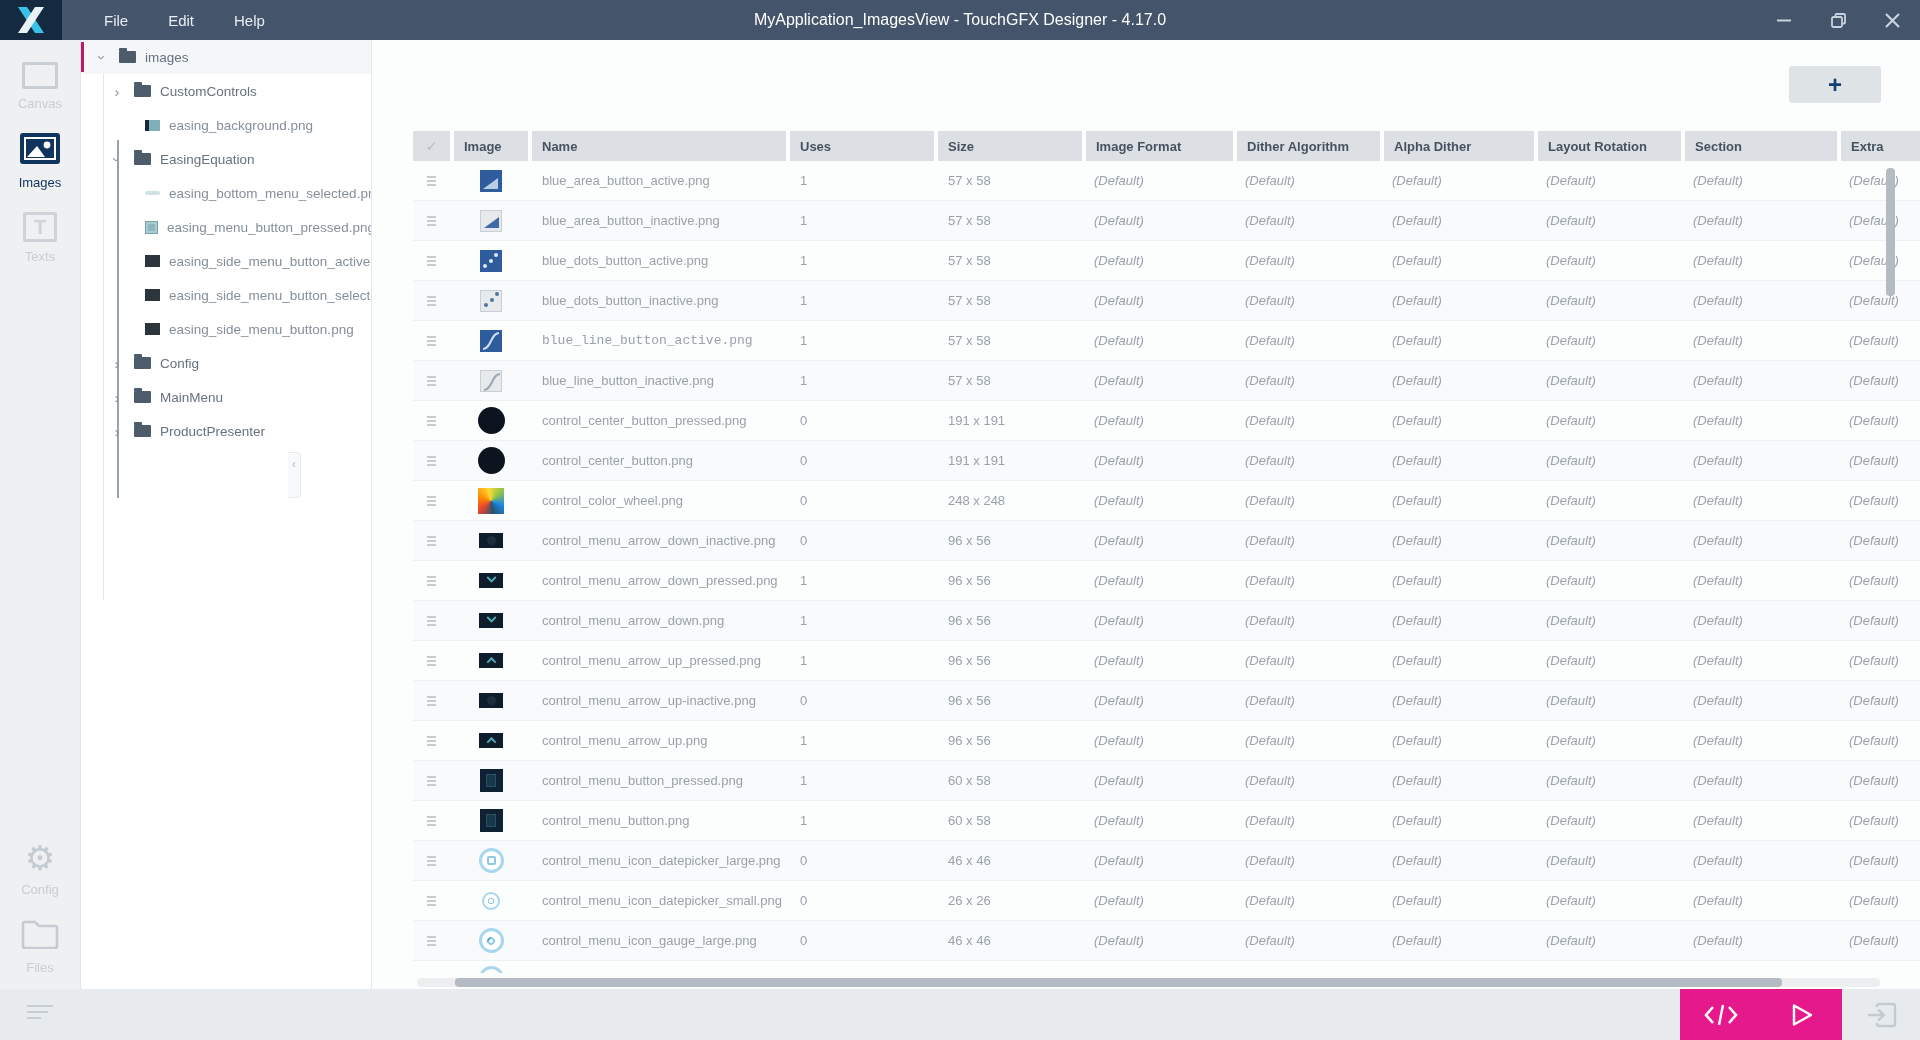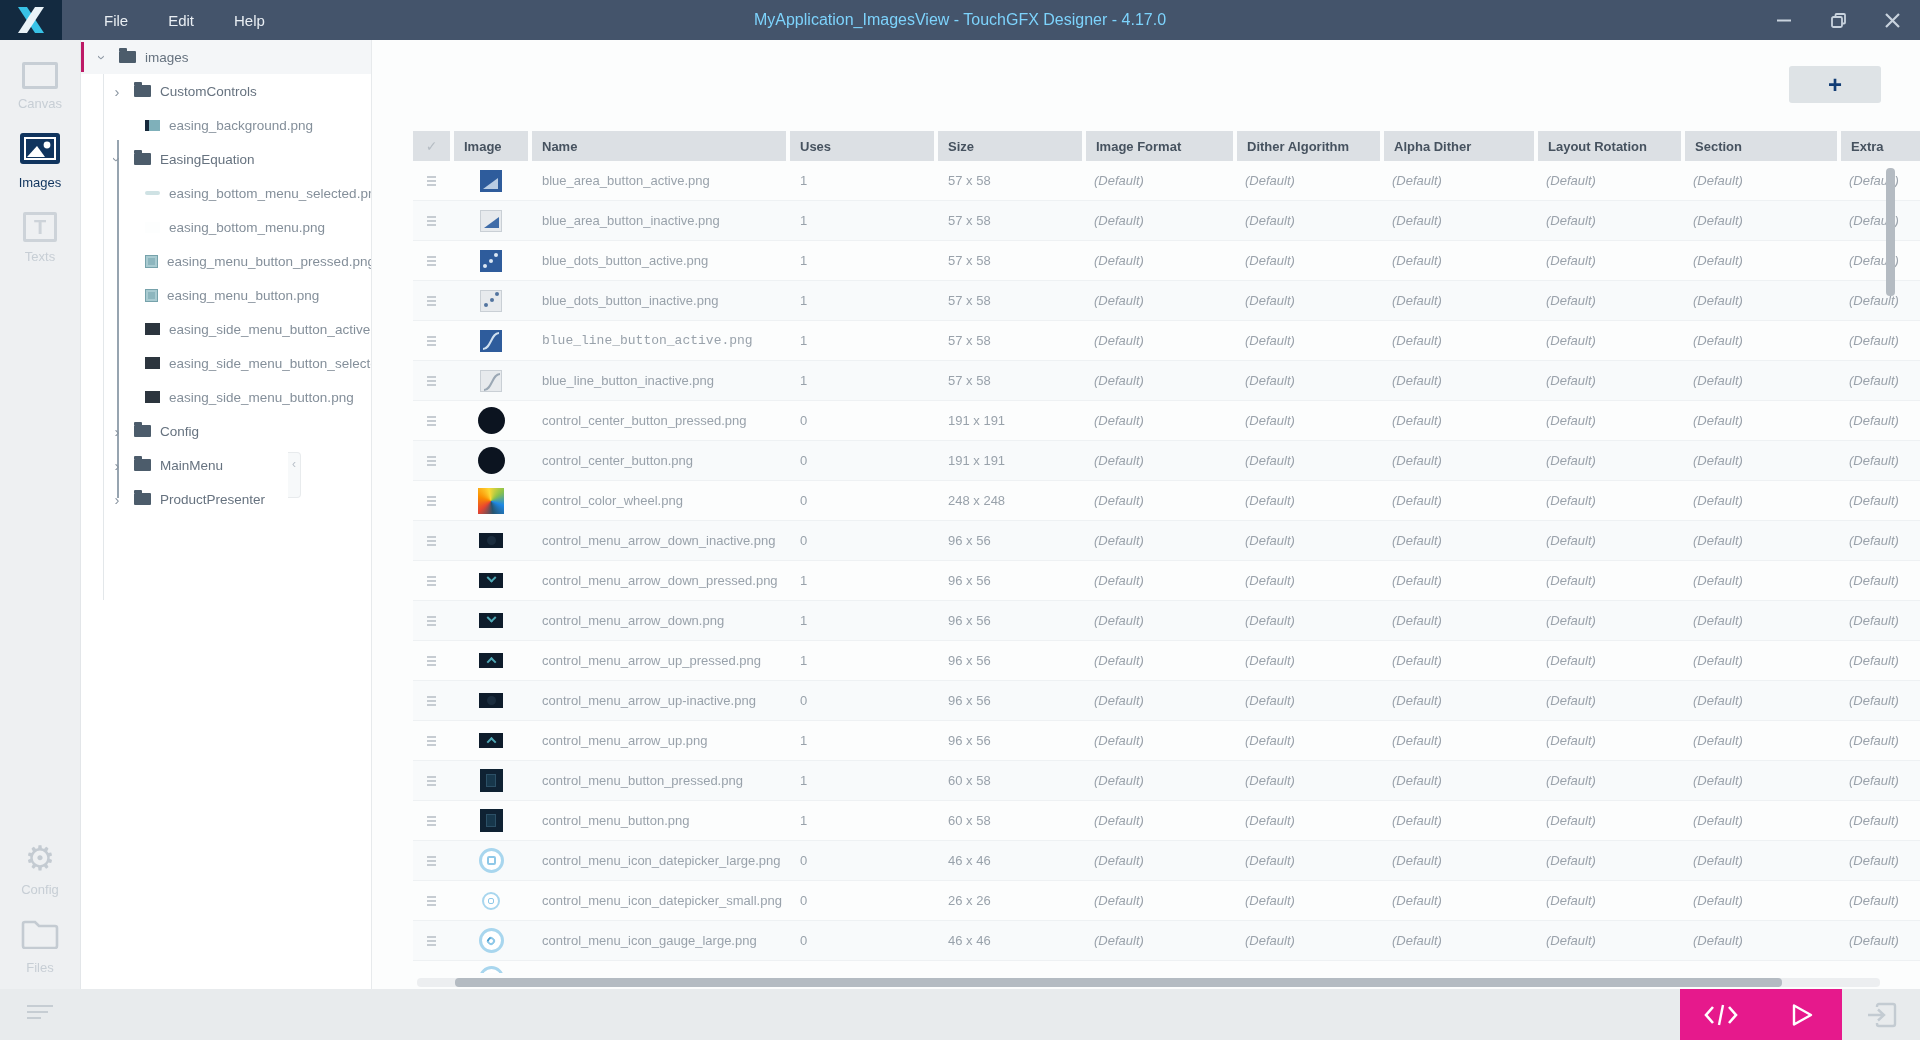--- a/index.html
+++ b/index.html
@@ -7,21 +7,21 @@
     font-family:"Liberation Sans","DejaVu Sans",sans-serif; background:#fcfdfd; }
 
   
   .titlebar { position:absolute; left:0; top:0; width:1920px; height:40px;
     background:#44546b; display:flex; align-items:center; }
   .logo { width:62px; height:40px; background:#132a40; display:flex;
     align-items:center; justify-content:center; flex:0 0 auto; }
   .menus { display:flex; gap:40px; margin-left:42px; }
   .menu-item { color:#e9eef3; font-size:15px; cursor:default; }
   .win-title { position:absolute; left:0; right:0; text-align:center;
-    color:#7dd3fc; font-size:16px; pointer-events:none; }
+    color:#ffffff; font-size:16px; pointer-events:none; }
   .winctrl { margin-left:auto; display:flex; align-items:center; gap:30px;
     margin-right:16px; z-index:2; }
   .winctrl .wc { width:24px; height:24px; display:flex; align-items:center;
     justify-content:center; color:#c9d3de; }
 
   
   .activitybar { position:absolute; left:0; top:40px; width:81px; height:949px;
     background:#eef0f2; border-right:1px solid #e3e6e9;
     display:flex; flex-direction:column; align-items:center; }
   .act-item { margin-top:22px; display:flex; flex-direction:column;
@@ -244,30 +244,22 @@
       <div class="tree-row" style="padding-left: 29px;">
         <span class="tw-chev down">›</span>
         <span class="folder-ic"></span>
         <span class="tlabel">EasingEquation</span>
       </div>
       <div class="tree-row leaf" style="padding-left: 64px;">
         <span class="tt tt-teal_bar"></span>
         <span class="tlabel">easing_bottom_menu_selected.png</span>
       </div>
       <div class="tree-row leaf" style="padding-left: 64px;">
-        <span class="tt tt-blank"></span>
-        <span class="tlabel">easing_bottom_menu.png</span>
-      </div>
-      <div class="tree-row leaf" style="padding-left: 64px;">
         <span class="tt tt-teal_sq"></span>
         <span class="tlabel">easing_menu_button_pressed.png</span>
-      </div>
-      <div class="tree-row leaf" style="padding-left: 64px;">
-        <span class="tt tt-teal_sq"></span>
-        <span class="tlabel">easing_menu_button.png</span>
       </div>
       <div class="tree-row leaf" style="padding-left: 64px;">
         <span class="tt tt-dark_sq"></span>
         <span class="tlabel">easing_side_menu_button_active.png</span>
       </div>
       <div class="tree-row leaf" style="padding-left: 64px;">
         <span class="tt tt-dark_sq"></span>
         <span class="tlabel">easing_side_menu_button_selected.png</span>
       </div>
       <div class="tree-row leaf" style="padding-left: 64px;">

